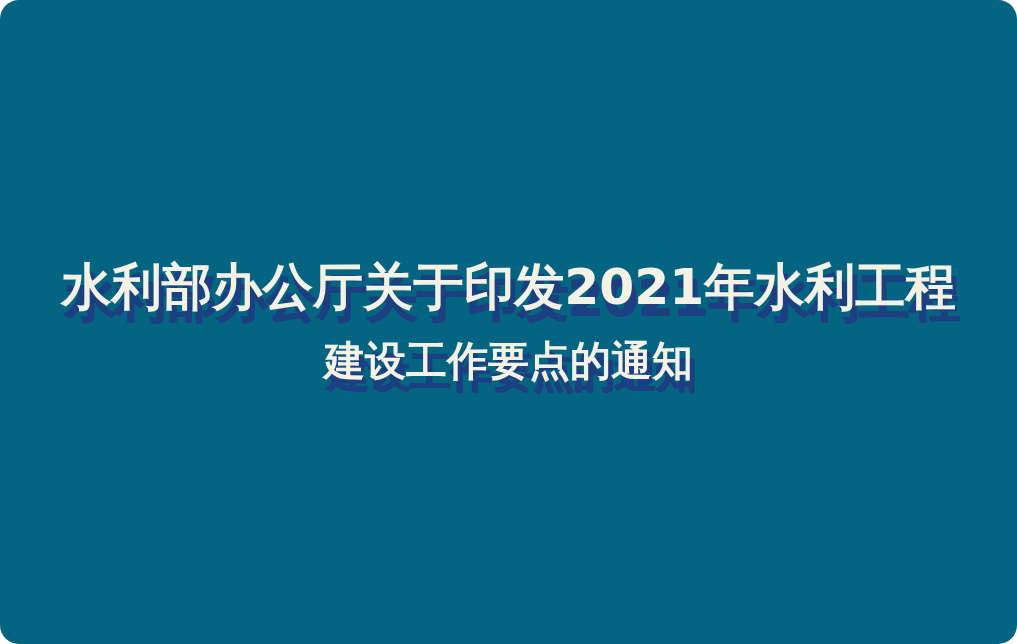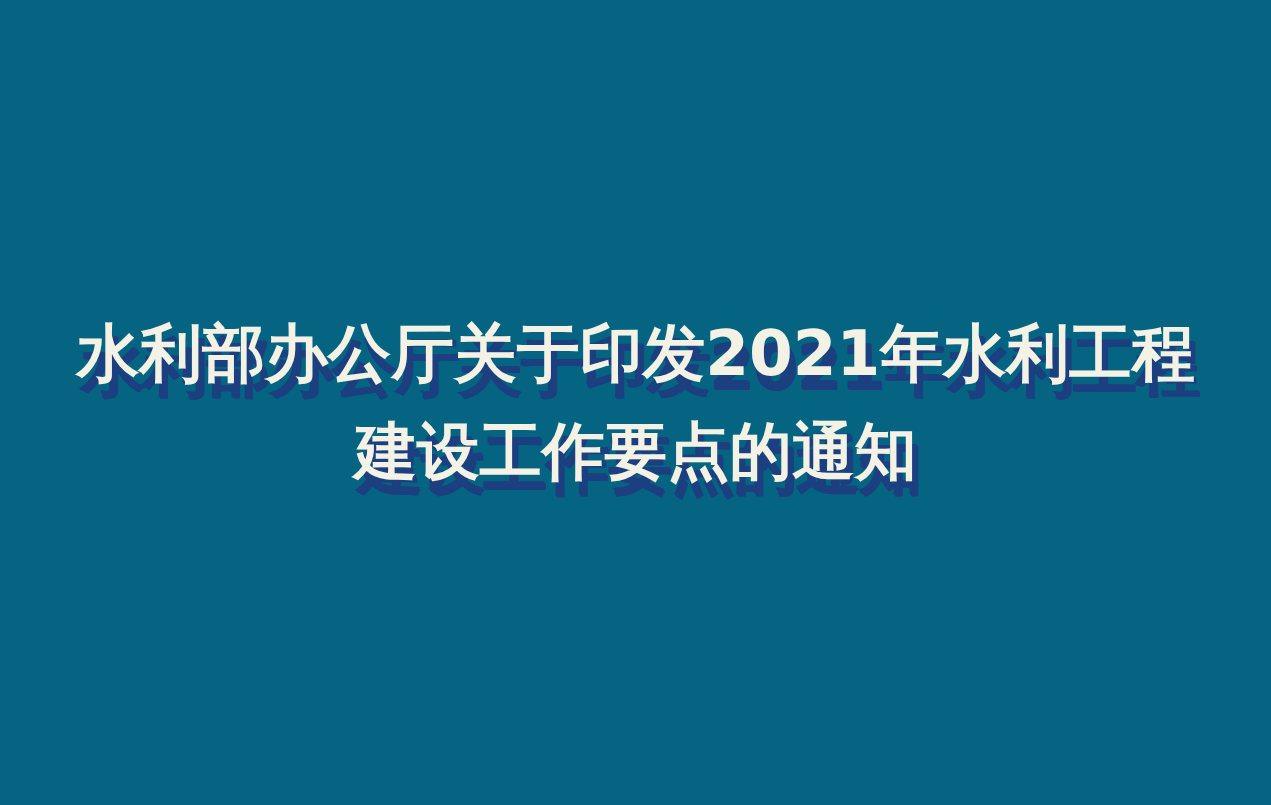--- a/index.html
+++ b/index.html
@@ -57,23 +57,23 @@
     font-size: 57px;
   }
 
   #title-line-2 {
     font-size: 57px;
   }
 </style>
 </head>
 <body>
 
-<div id="slide" style="background: rgb(5, 100, 130);">
+<div id="slide" style="background: rgb(5, 100, 130); border-radius: 19px;">
 
   <div id="title-block">
 
     <div id="title-line-1" class="title-line" style="color: rgb(243, 242, 229); text-shadow: rgb(28, 63, 128) 4px 11px 0px, rgb(28, 63, 128) 5px 12px 0px, rgb(28, 63, 128) 3px 11px 0px, rgb(28, 63, 128) 4px 12px 0px; transform: none; font-size: 50.3277px;">水利部办公厅关于印发2021年水利工程</div>
 
-    <div id="title-line-2" class="title-line" style="color: rgb(243, 242, 229); text-shadow: rgb(28, 63, 128) 4px 11px 0px, rgb(28, 63, 128) 5px 12px 0px, rgb(28, 63, 128) 3px 11px 0px, rgb(28, 63, 128) 4px 12px 0px; transform: none; font-size: 50px; text-align: center;">建设工作要点的通知</div>
+    <div id="title-line-2" class="title-line" style="color: rgb(243, 242, 229); text-shadow: rgb(28, 63, 128) 4px 11px 0px, rgb(28, 63, 128) 5px 12px 0px, rgb(28, 63, 128) 3px 11px 0px, rgb(28, 63, 128) 4px 12px 0px; transform: none; font-size: 41px; text-align: center;">建设工作要点的通知</div>
 
   </div>
 
 </div>
 
 </body></html>

